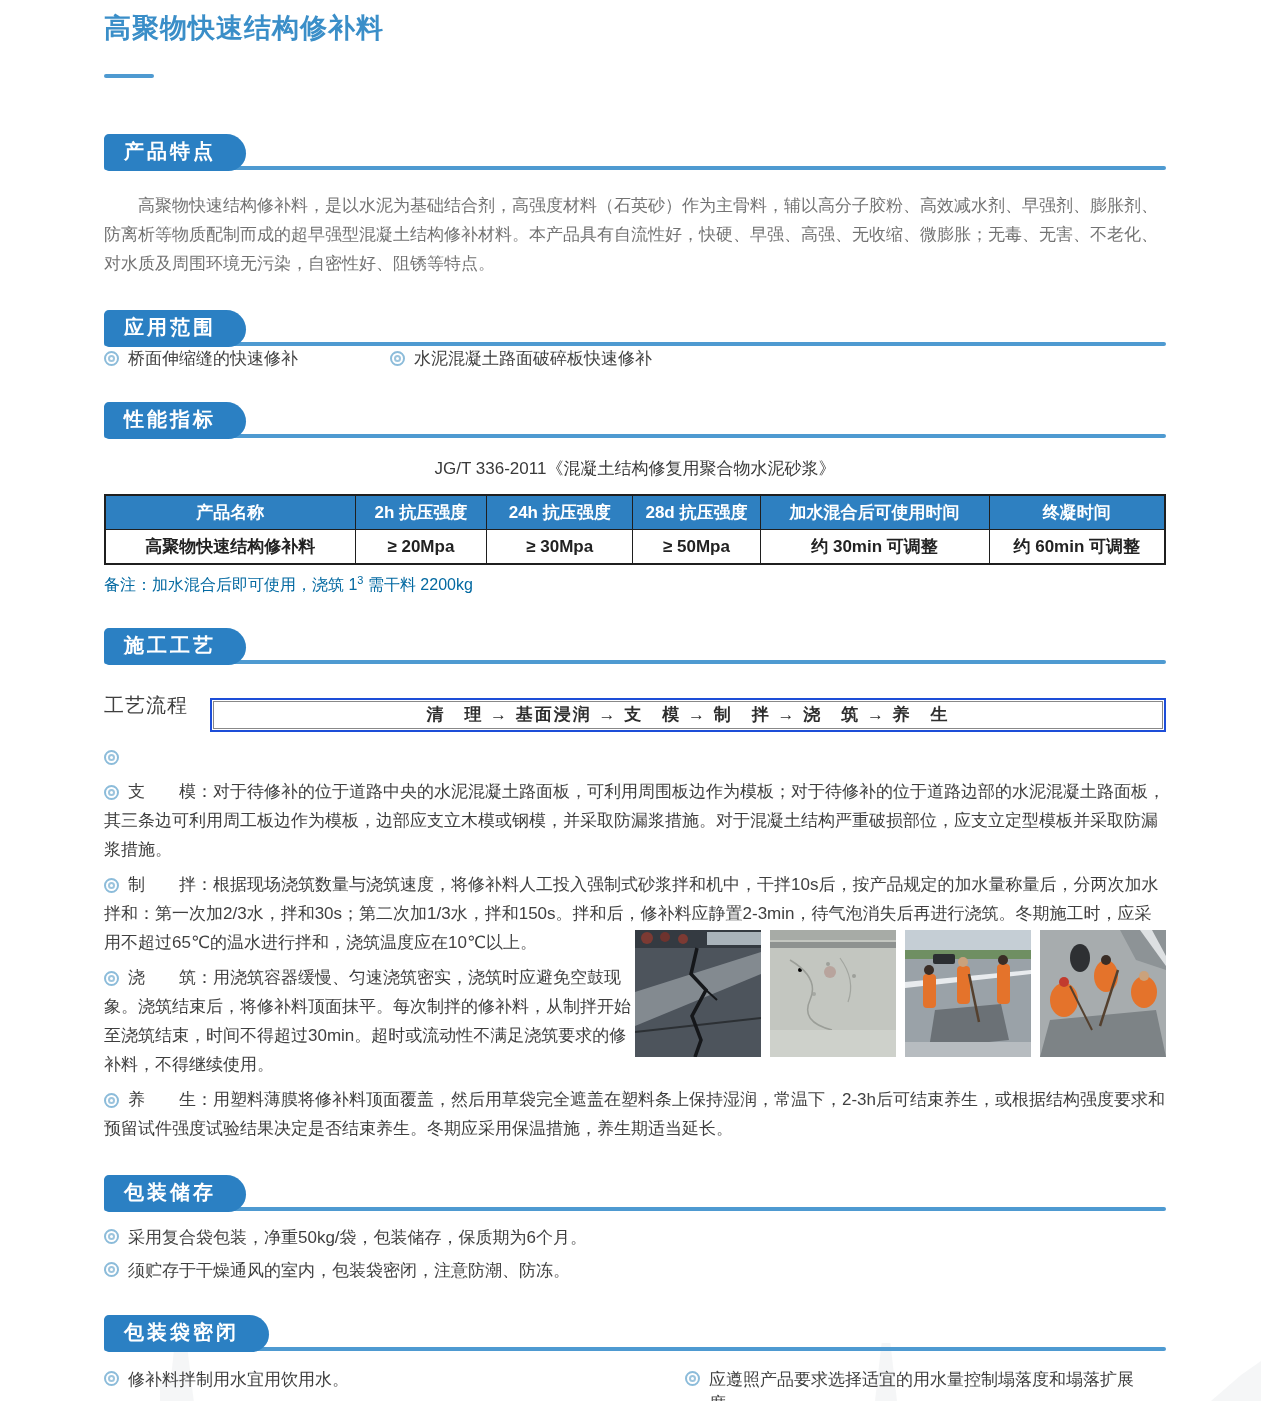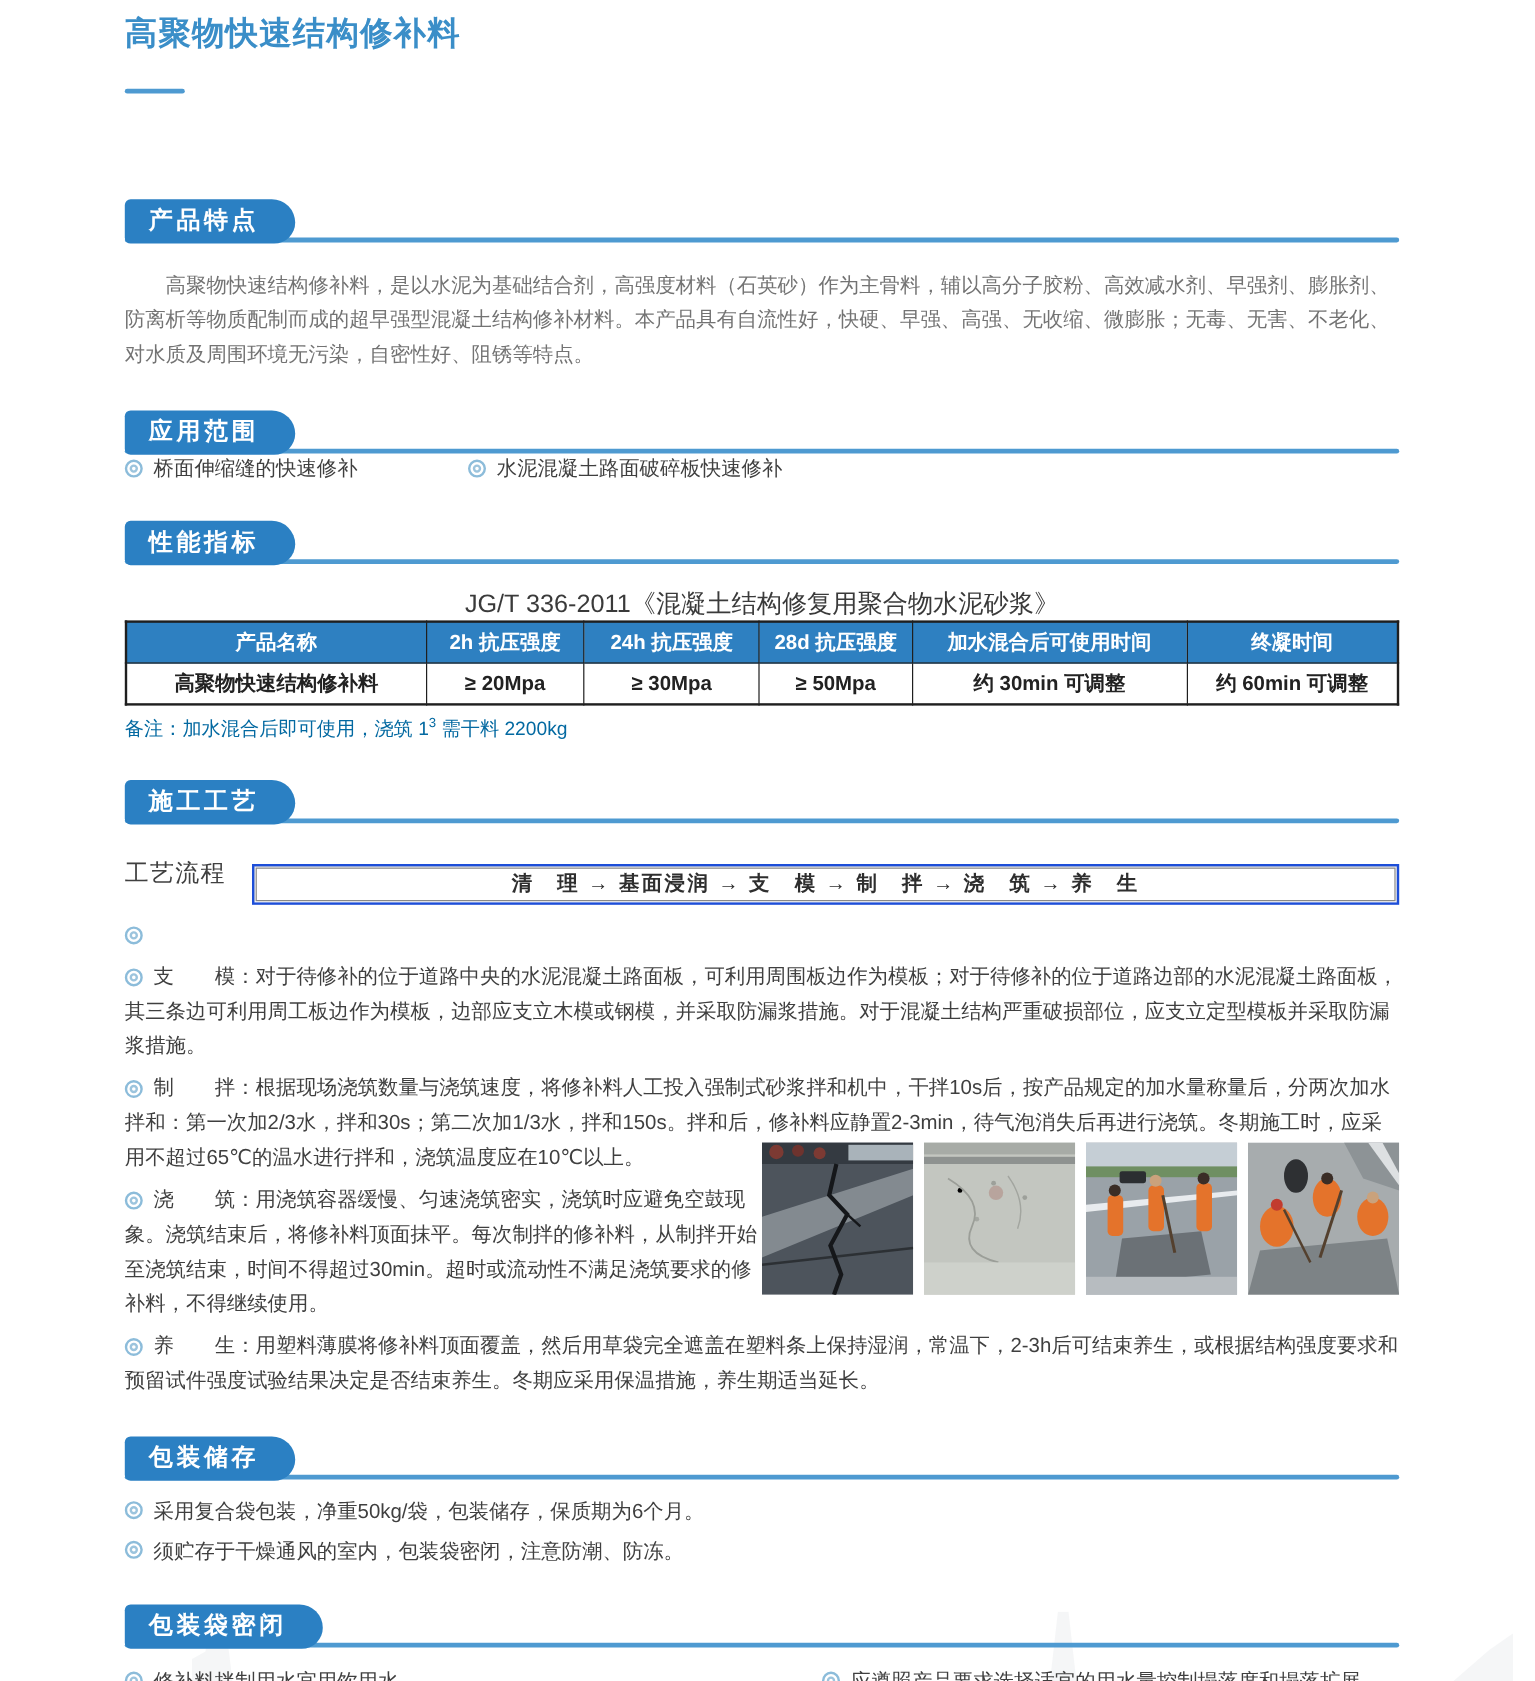--- a/index.html
+++ b/index.html
@@ -37,21 +37,21 @@
   }
   .sec-tab {
     position: absolute; left: 0; top: 0; bottom: 0; z-index: 1;
     background: #2b80c3; color: #ffffff;
     font-size: 20px; font-weight: bold; letter-spacing: 3px;
     display: inline-flex; align-items: center;
     padding: 0 30px 3px 20px;
     border-radius: 5px 20px 18px 5px;
   }
 
-  .mt-sec1 { margin-top: 88px; }
+  .mt-sec1 { margin-top: 56px; }
   .mt-sec  { margin-top: 32px; }
 
   .body-text { font-size: 17px; line-height: 29px; color: #737373; }
 
   
   .features-para { margin-top: 20px; text-indent: 2em; }
 
   
   .bullet-icon {
     display: inline-block;
@@ -70,24 +70,25 @@
     border: 2px solid #9cc4dd;
     border-radius: 50%;
   }
 
   
   .apps-row { display: flex; gap: 92px; font-size: 17px; }
   .apps-row .bullet { display: flex; align-items: center; }
   .apps-row .bullet-icon { margin-top: 0; }
 
   
-  .std-caption { text-align: center; margin-top: 18px; font-size: 21px; color: #3a3a3a; }
+  .std-caption { text-align: center; margin-top: 18px; font-size: 17px; color: #3a3a3a; }
   table.perf {
     width: 100%;
     border-collapse: collapse;
+    margin-top: 14px;
     border: 2px solid #1f1f1f;
   }
   table.perf th {
     background: #2e80c1; color: #ffffff;
     font-size: 17px; font-weight: bold;
     padding: 5px 4px; border: 1px solid #1f1f1f;
   }
   table.perf td {
     font-size: 17px; font-weight: 600; color: #222;
     text-align: center; padding: 5px 4px;

